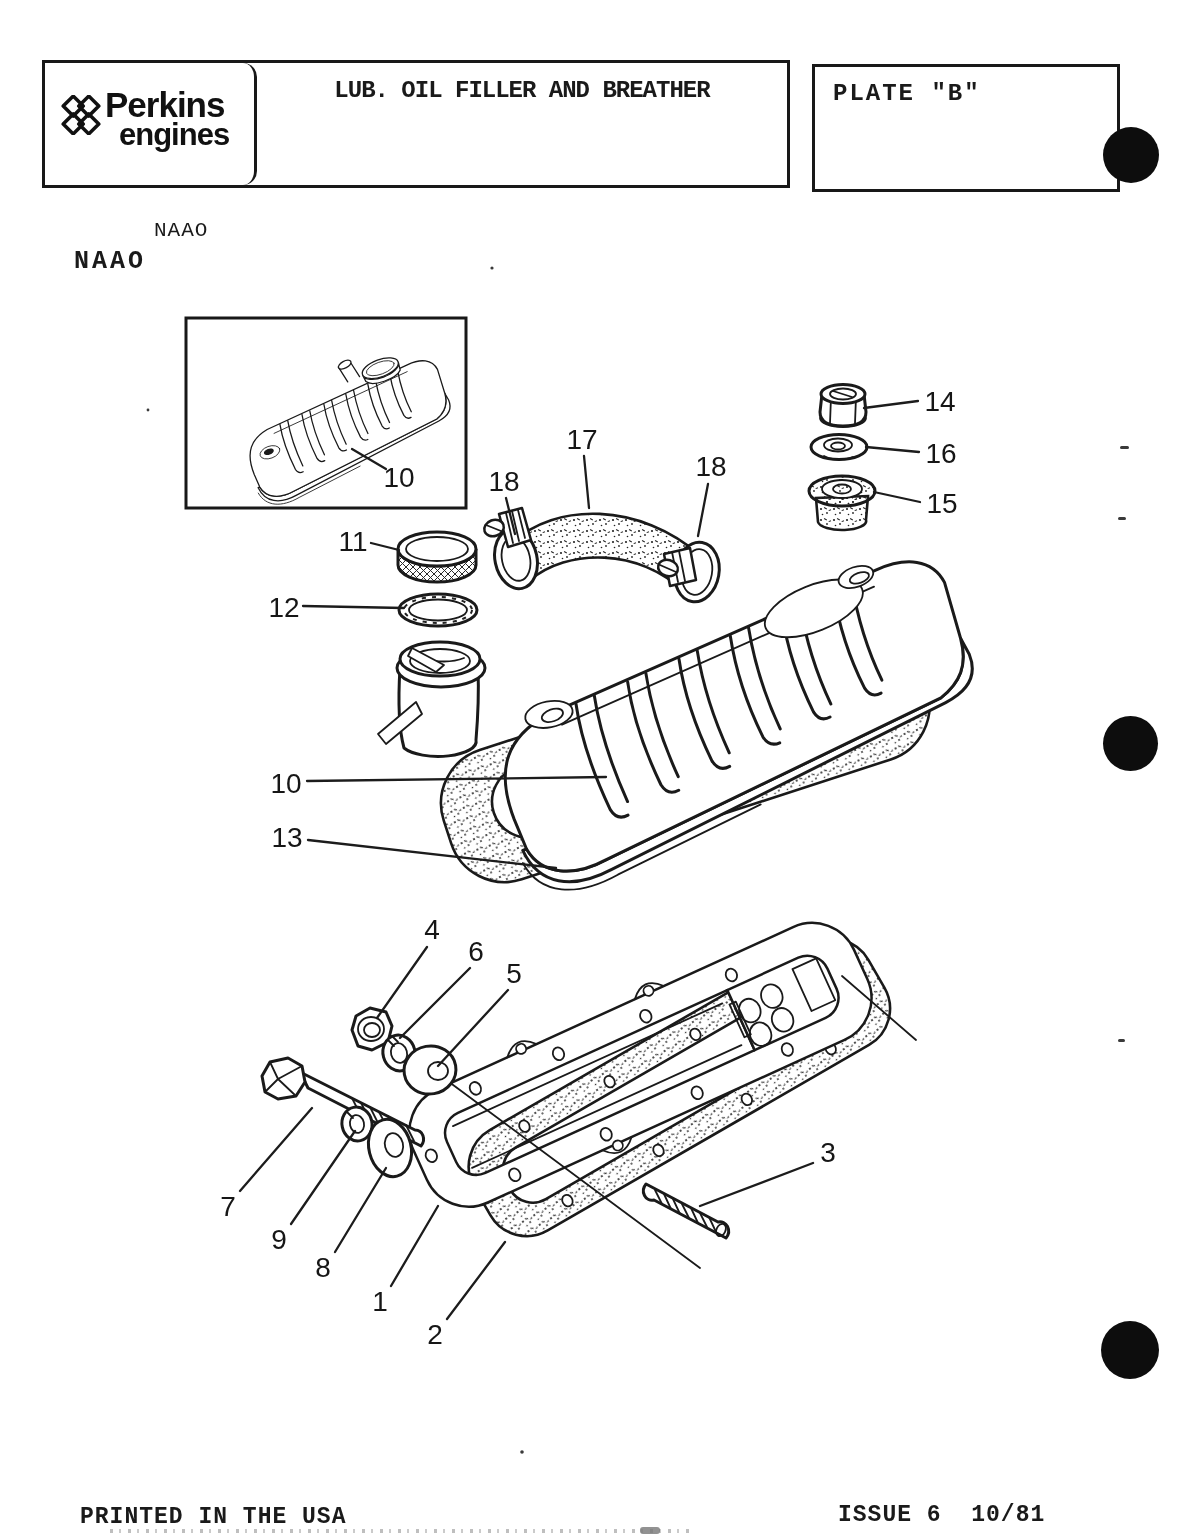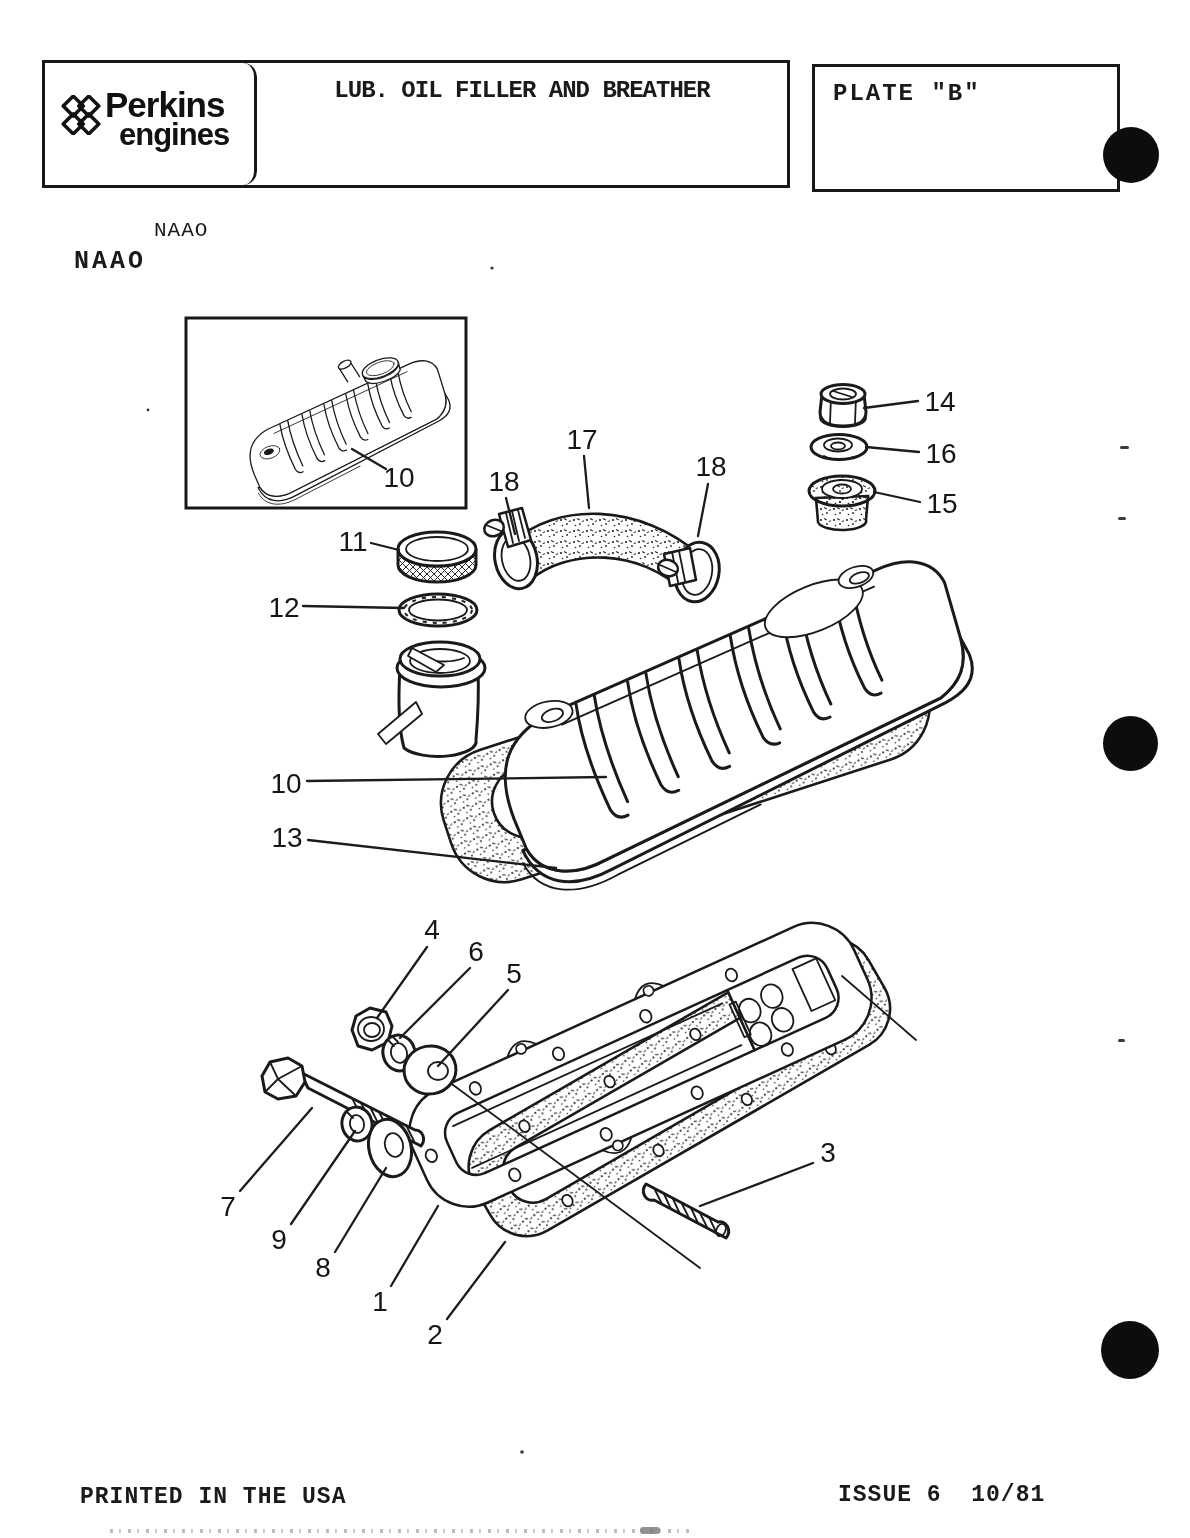--- a/index.html
+++ b/index.html
@@ -16,21 +16,21 @@
   .brand1{font-size:35px;}
   .brand2{font-size:31px;padding-left:14px;text-align:right;}
   .title-cell{flex:1;text-align:center;padding-top:14px;font-size:24px;font-weight:bold;
               letter-spacing:-1px;font-family:"Liberation Mono",monospace;}
   .hdr-plate{left:812px;top:64px;width:308px;height:128px;padding:13px 0 0 18px;
              font-size:24px;font-weight:bold;letter-spacing:2px;}
   
   .code1{position:absolute;left:74px;top:214px;font-size:25px;font-weight:bold;letter-spacing:3px;margin-top:33px;}
   .code2{position:absolute;left:154px;top:219px;font-size:21px;letter-spacing:1px;}
   
-  .foot{position:absolute;font-size:23px;font-weight:bold;white-space:pre;letter-spacing:1px;}
+  .foot{position:absolute;font-size:23px;font-weight:bold;white-space:pre;letter-spacing:1px;margin-top:20px;}
   .foot-left{left:80px;top:1484px;}
   .foot-right{left:838px;top:1482px;}
   
   .hole{position:absolute;background:#0d0d0d;border-radius:50%;}
   .hole1{left:1103px;top:127px;width:56px;height:56px;}
   .hole2{left:1103px;top:716px;width:55px;height:55px;}
   .hole3{left:1101px;top:1321px;width:58px;height:58px;}
   .smudge{position:absolute;left:110px;top:1529px;width:580px;height:4px;opacity:.55;
           background:repeating-linear-gradient(90deg,#8a8a8a 0 3px,transparent 3px 9px,
           #a0a0a0 9px 11px,transparent 11px 18px);}

